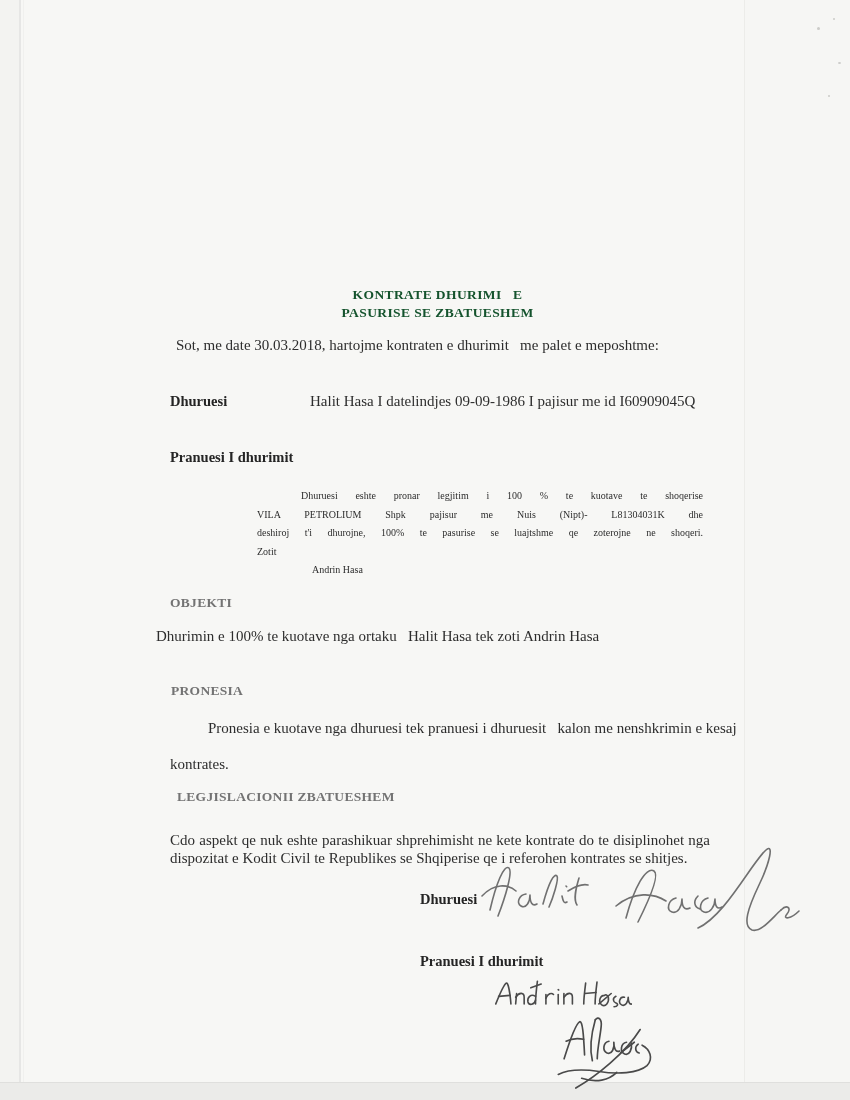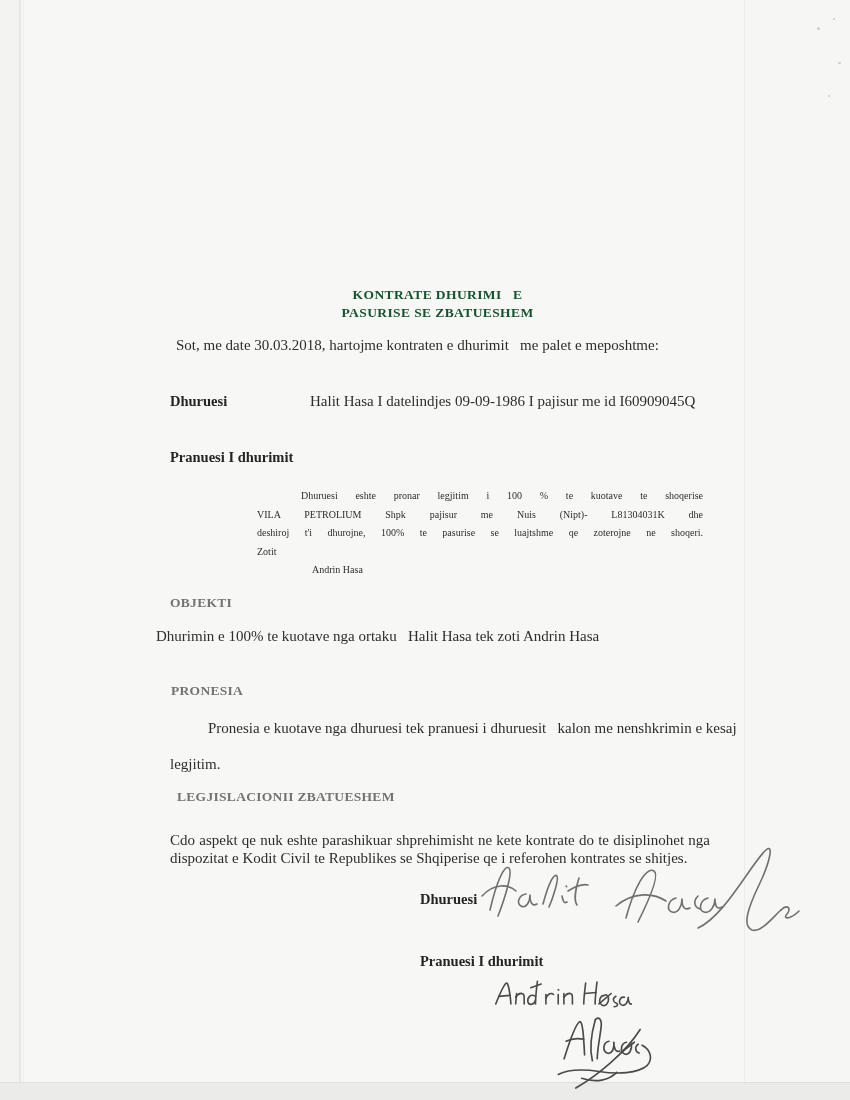--- a/index.html
+++ b/index.html
@@ -84,21 +84,21 @@
     <div class="jline">deshiroj  t'i dhurojne, 100% te pasurise se luajtshme qe zoterojne ne shoqeri.</div>
     <div>Zotit</div>
     <div class="ind-name">Andrin Hasa</div>
   </div>
 
   <div class="abs heading" style="left:170px;top:595px;">OBJEKTI</div>
   <div class="abs body-line prewrap" style="left:156px;top:627px;width:560px;">Dhurimin e 100% te kuotave nga ortaku   Halit Hasa tek zoti Andrin Hasa</div>
 
   <div class="abs heading" style="left:171px;top:683px;">PRONESIA</div>
   <div class="abs body-line prewrap" style="left:170px;top:719px;width:560px;margin-left:38px;">Pronesia e kuotave nga dhuruesi tek pranuesi i dhuruesit   kalon me nenshkrimin e kesaj</div>
-  <div class="abs body-line" style="left:170px;top:755px;">legjitim.</div>
+  <div class="abs body-line" style="left:170px;top:755px;">kontrates.</div>
 
   <div class="abs heading" style="left:177px;top:789px;">LEGJISLACIONII ZBATUESHEM</div>
   <div class="abs para" style="left:170px;top:831px;">
     <div class="jline">Cdo aspekt qe nuk eshte parashikuar shprehimisht ne kete kontrate do te disiplinohet nga</div>
     <div>dispozitat e Kodit Civil te Republikes se Shqiperise qe i referohen kontrates se shitjes.</div>
   </div>
 
   <div class="abs sig-label" style="left:420px;top:891px;">Dhuruesi</div>
   <svg class="sig-svg ink-light" style="left:470px;top:838px;" width="330" height="100" viewBox="0 0 330 100">
     <path d="M20,72 C26,46 34,26 39,30 C43,34 35,60 28,78"></path>

